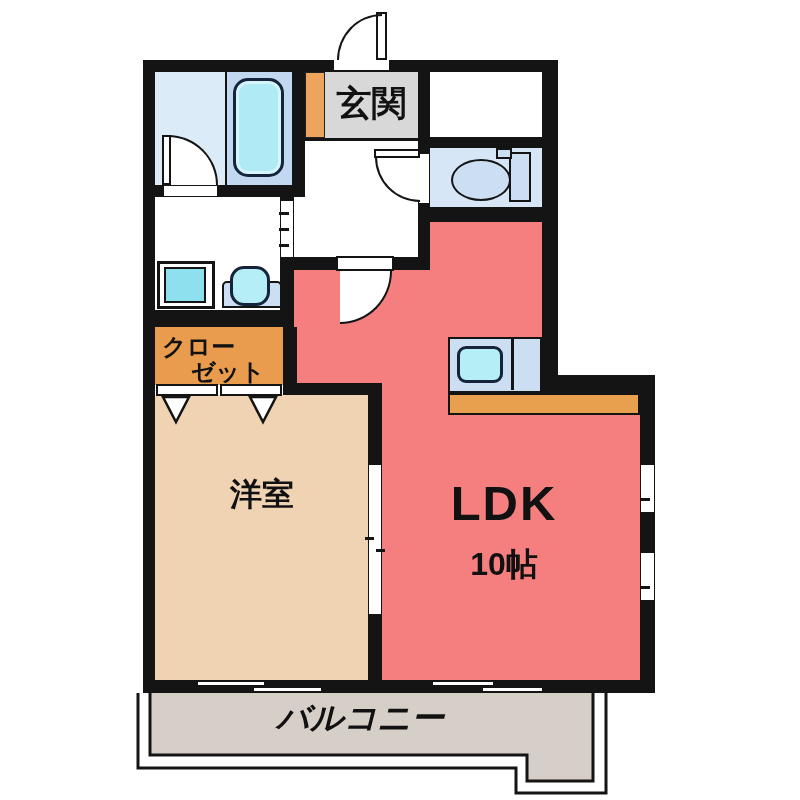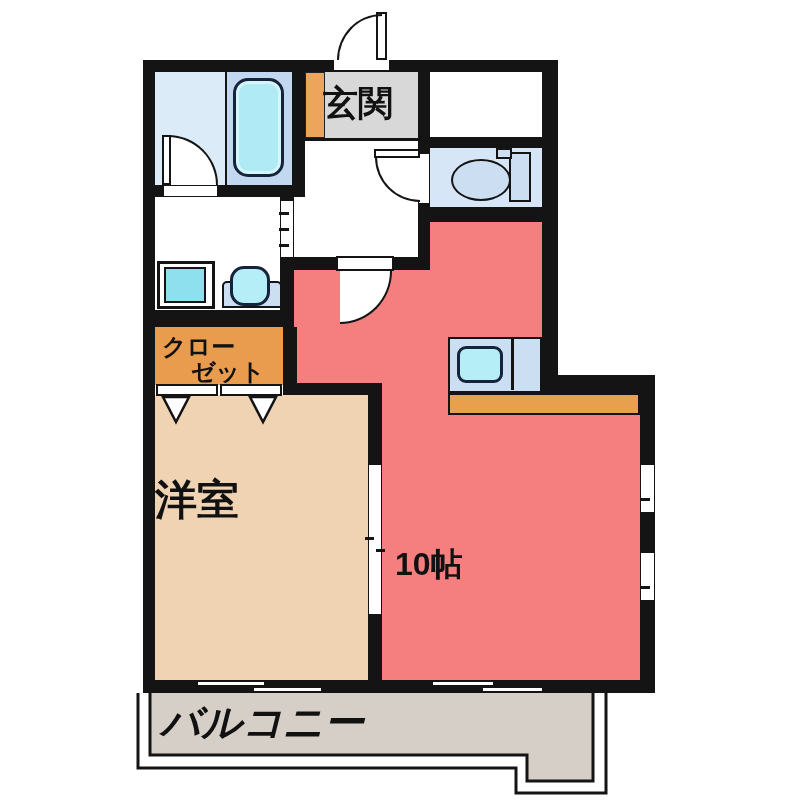--- a/index.html
+++ b/index.html
@@ -7,21 +7,21 @@
     position:relative;width:800px;height:800px;background:#ffffff;overflow:hidden;
     font-family:"Liberation Sans","DejaVu Sans",sans-serif;
   }
   .abs{position:absolute;box-sizing:border-box;}
   .fill{z-index:1;}
   .fixture{z-index:2;}
   .wall{background:#141414;z-index:3;}
   .gap{background:#ffffff;z-index:4;}
   .door{z-index:5;}
   .win{z-index:5;background:#ffffff;border:1.5px solid #141414;}
-  .txt{z-index:6;color:#111;font-weight:bold;text-align:left;line-height:1.05;}
+  .txt{z-index:6;color:#111;font-weight:bold;text-align:center;line-height:1.05;}
   .tick{background:#141414;z-index:6;}
   svg{display:block;}
 </style>
 </head>
 <body>
 
 <div class="canvas">
 
   <div class="abs fill" style="left:155px;top:72px;width:137px;height:113px;background:#dcebf8;"></div>
   <div class="abs fill" style="left:225px;top:72px;width:67px;height:113px;background:#c2d8f0;border-left:2px solid #141414;"></div>
@@ -120,19 +120,20 @@
   <svg class="abs" style="left:150px;top:396px;z-index:5;" width="130" height="30" viewBox="0 0 130 30">
     <polygon points="13,1 39,1 26,26" fill="#ffffff" stroke="#141414" stroke-width="2.5"></polygon>
     <polygon points="100,1 126,1 113,26" fill="#ffffff" stroke="#141414" stroke-width="2.5"></polygon>
   </svg>
 
   <div class="abs txt" style="left:323px;top:85px;width:97px;font-size:35px;">玄関</div>
 
   <div class="abs txt" style="left:162px;top:334px;width:90px;font-size:24px;text-align:left;">クロー</div>
   <div class="abs txt" style="left:191px;top:359px;width:90px;font-size:24px;text-align:left;">ゼット</div>
 
-  <div class="abs txt" style="left:155px;top:478px;width:214px;font-size:42px;">洋室</div>
+  <div class="abs txt" style="left:155px;top:478px;width:214px;font-size:32px;">洋室</div>
 
+  <div class="abs txt" style="left:395px;top:478px;width:218px;font-size:49px;letter-spacing:2px;">LDK</div>
   <div class="abs txt" style="left:395px;top:548px;width:218px;font-size:32px;">10帖</div>
 
-  <div class="abs txt" style="left:160px;top:701px;width:400px;font-size:40px;font-style:italic;">バルコニー</div>
+  <div class="abs txt" style="left:160px;top:701px;width:400px;font-size:33px;font-style:italic;">バルコニー</div>
 
 </div>
 
 </body></html>

